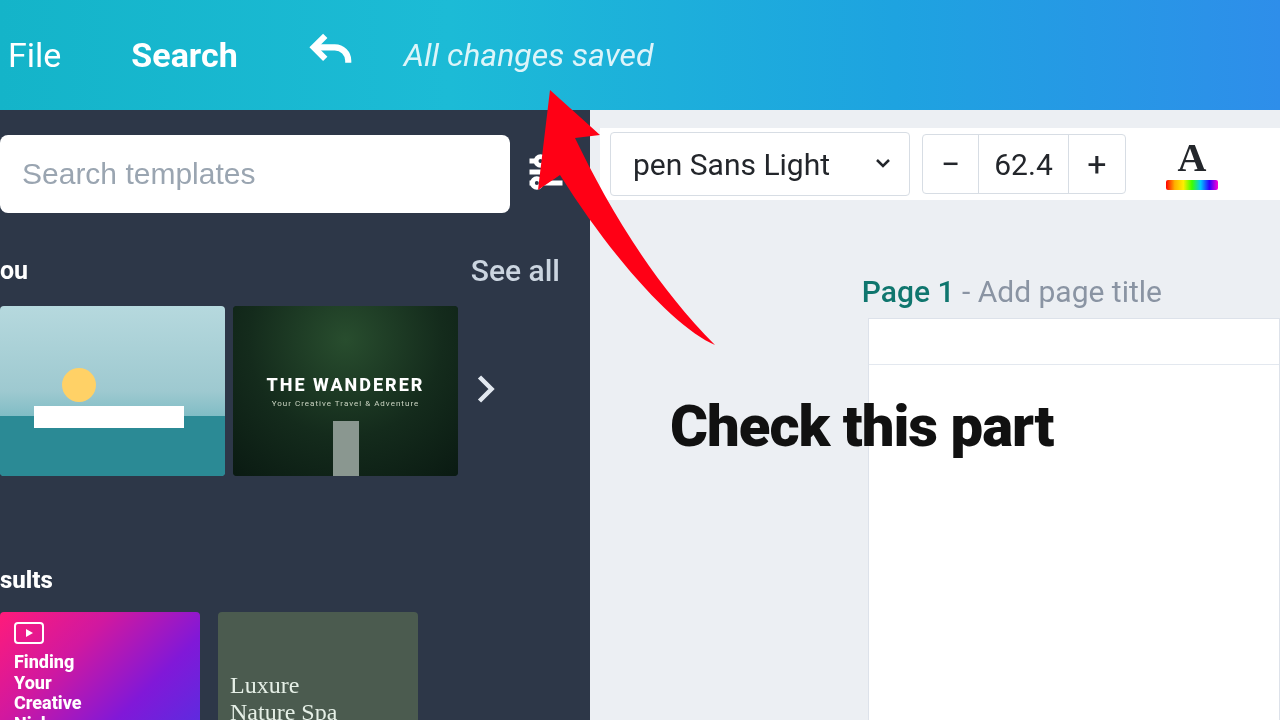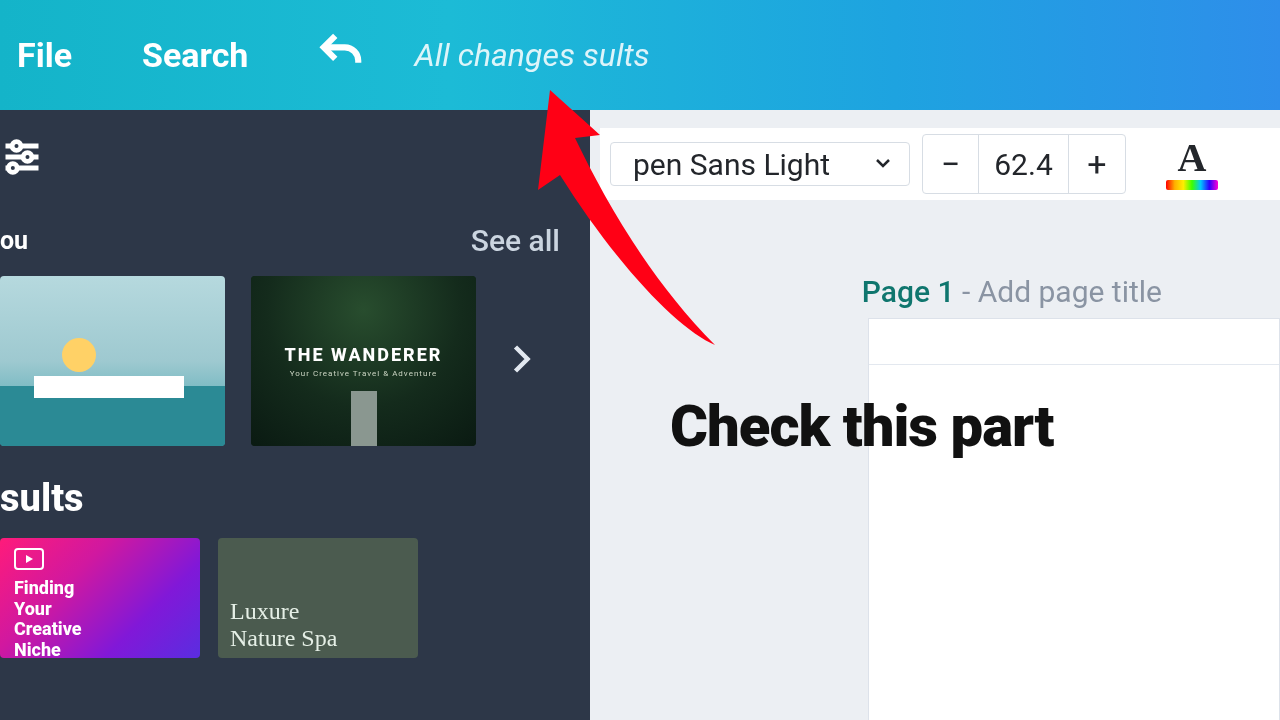--- a/index.html
+++ b/index.html
@@ -6,21 +6,21 @@
   html, body { width: 1280px; height: 720px; overflow: hidden; font-family: -apple-system, BlinkMacSystemFont, "Segoe UI", Roboto, Arial, sans-serif; }
   .topbar {
     height: 110px;
     background: linear-gradient(90deg, #14b4c9 0%, #1cbbd6 35%, #1ea3e0 70%, #2e8eea 100%);
     display: flex;
     align-items: center;
     padding-left: 0;
     gap: 40px;
     color: #fff;
   }
-  .topbar .menu-file { font-size: 34px; font-weight: 700; margin-left: 17px; }
+  .topbar .menu-file { font-size: 34px; font-weight: 400; margin-left: 8px; }
   .topbar .menu-resize { font-size: 34px; font-weight: 700; margin-left: 30px; }
   .undo-btn { margin-left: 30px; display:flex; align-items:center; }
   .undo-btn svg { width: 46px; height: 46px; stroke:#fff; fill:none; stroke-width:3.2; }
   .saved-text { font-size: 32px; font-style: italic; color: rgba(255,255,255,0.85); margin-left: 10px; font-weight:400;}
   .main { display:flex; height: calc(720px - 110px); }
   .sidebar {
     width: 590px;
     background: #2d3748;
     color: #fff;
     position: relative;
@@ -40,46 +40,46 @@
     background:#fff;
     font-size: 30px;
     color:#4a5568;
     padding: 0 22px;
   }
   .search-input::placeholder { color:#9aa5b1; }
   .filter-btn svg { width:44px; height:44px; stroke:#fff; fill:none; stroke-width:2.6;}
   .section-head { display:flex; justify-content:space-between; align-items:center; padding: 40px 30px 18px 0; }
   .section-title { font-size:25px; font-weight:700; color:#fff; margin-left:0;}
   .see-all { font-size:30px; color:#cbd5e0; font-weight:500;}
-  .thumb-row { display:flex; gap:26px; padding-right:28px; align-items:center;}
+  .thumb-row { display:flex; gap:8px; padding-right:28px; align-items:center;}
   .thumb { width:225px; height:170px; border-radius:4px; position:relative; overflow:hidden; flex-shrink:0;}
   .thumb.beach { background: linear-gradient(180deg,#b6d9de 0%, #9ec9d0 50%, #3aa0ab 100%); }
   .beach .sun { position:absolute; left:62px; top:62px; width:34px; height:34px; border-radius:50%; background:#ffd166;}
   .beach .water { position:absolute; left:0; right:0; bottom:0; height:60px; background:#2b8a95;}
   .beach .strip { position:absolute; left:34px; bottom:48px; width:150px; height:22px; background:#fff;}
   .thumb.forest { background:#0e241a; display:flex; flex-direction:column; align-items:center; justify-content:center;}
   .forest .fg { position:absolute; inset:0; background: radial-gradient(circle at 50% 20%, #284d2e 0%, #142b1c 55%, #0a1a12 100%);}
   .forest .title { position:relative; color:#fff; font-size:18px; font-weight:800; letter-spacing:2px; z-index:1;}
   .forest .sub { position:relative; color:#cbd5c3; font-size:8px; letter-spacing:1px; margin-top:4px; z-index:1;}
   .forest .bar { position:absolute; bottom:0; left:50%; transform:translateX(-50%); width:26px; height:55px; background:#8a9790;}
   .nav-right { color:#e2e8f0; }
   .nav-right svg { width:36px; height:36px; stroke:#e2e8f0; fill:none; stroke-width:3;}
-  .results-head { padding: 30px 0 18px 0; font-size:38px; font-weight:800;}
+  .results-head { padding: 90px 0 18px 0; font-size:24px; font-weight:800;}
   .thumb-row2 { display:flex; gap:18px;}
   .thumb2 { width:200px; height:120px; border-radius:4px; position:relative; overflow:hidden; flex-shrink:0;}
   .thumb2.spa { background:#4b5b4f; display:flex; flex-direction:column; justify-content:flex-end; padding:8px 12px 6px;}
   .spa .l1 { color:#e5efe6; font-family: Georgia, 'Times New Roman', serif; font-size:24px;}
   .spa .l2 { color:#e5efe6; font-family: Georgia, 'Times New Roman', serif; font-size:24px;}
   .thumb2.niche { background: linear-gradient(135deg, #ff1b7a 0%, #d018a0 35%, #8118d8 70%, #5a2de0 100%); padding:10px 14px 0;}
   .niche .play { display:inline-flex; align-items:center; justify-content:center; width:30px; height:22px; border:2.5px solid #fff; border-radius:4px; margin-bottom:8px;}
   .niche .play::before { content:''; border-left:7px solid #fff; border-top:4px solid transparent; border-bottom:4px solid transparent;}
   .niche .nl { color:#fff; font-weight:800; font-size:18px; line-height:1.15;}
   .canvas-area { flex:1; background:#eceff3; position:relative; }
   .toolbar { position:absolute; top:18px; left:10px; right:0; height:72px; background:#fff; display:flex; align-items:center; padding:0 10px; gap:12px;}
-  .font-select { display:flex; align-items:center; border:1px solid #d7dde4; height:44px; padding:0 48px 0 22px; font-size:30px; color:#23262b; border-radius:4px; position:relative; min-width:300px;}
+  .font-select { display:flex; align-items:center; border:1px solid #d7dde4; height:64px; padding:0 48px 0 22px; font-size:30px; color:#23262b; border-radius:4px; position:relative; min-width:300px;}
   .font-select .chev { position:absolute; right:14px; }
   .font-select .chev svg{ width:24px; height:24px; stroke:#23262b; fill:none; stroke-width:2.5;}
   .size-group { display:flex; border:1px solid #d7dde4; border-radius:4px; height:60px; }
   .size-btn { width:56px; display:flex; align-items:center; justify-content:center; font-size:34px; color:#23262b; border-right:1px solid #d7dde4;}
   .size-val { width:90px; display:flex; align-items:center; justify-content:center; font-size:30px; color:#23262b; border-right:1px solid #d7dde4;}
   .size-btn.plus { border-right:none;}
   .color-btn { display:flex; flex-direction:column; align-items:center; margin-left:28px;}
   .color-btn .A { font-size:40px; font-weight:700; color:#23262b; font-family: Georgia, serif; line-height:1;}
   .color-btn .bar { width:52px; height:10px; background: linear-gradient(90deg,#ff0000,#ffae00,#ffee00,#3cff00,#00c8ff,#2b00ff,#ff00d4); margin-top:2px; border-radius:2px;}
   .page-label { position:absolute; top:164px; right:118px; font-size:30px; color:#8a94a3;}
@@ -94,26 +94,27 @@
 
 <div class="topbar">
   <span class="menu-file">File</span>
   <span class="menu-resize">Search</span>
   <span class="undo-btn">
     <svg viewBox="0 0 24 24">
         <path d="M9 14 3 8l6-6"></path>
         <path d="M3 8h11a7 7 0 0 1 7 7v1"></path>
       </svg>
   </span>
-  <span class="saved-text">All changes sults</span>
+  <span class="saved-text">All changes saved</span>
 </div>
 
 <div class="main">
   <div class="sidebar">
     <div class="search-wrap">
+      <input class="search-input" placeholder="Search templates" style="">
       <span class="filter-btn">
         <svg viewBox="0 0 24 24">
           <line x1="3" y1="6" x2="21" y2="6"></line>
             <circle cx="9" cy="6" r="2.4" fill="#2d3748"></circle>
           <line x1="3" y1="12" x2="21" y2="12"></line>
             <circle cx="15" cy="12" r="2.4" fill="#2d3748"></circle>
           <line x1="3" y1="18" x2="21" y2="18"></line>
             <circle cx="7" cy="18" r="2.4" fill="#2d3748"></circle>
         </svg>
       </span>

